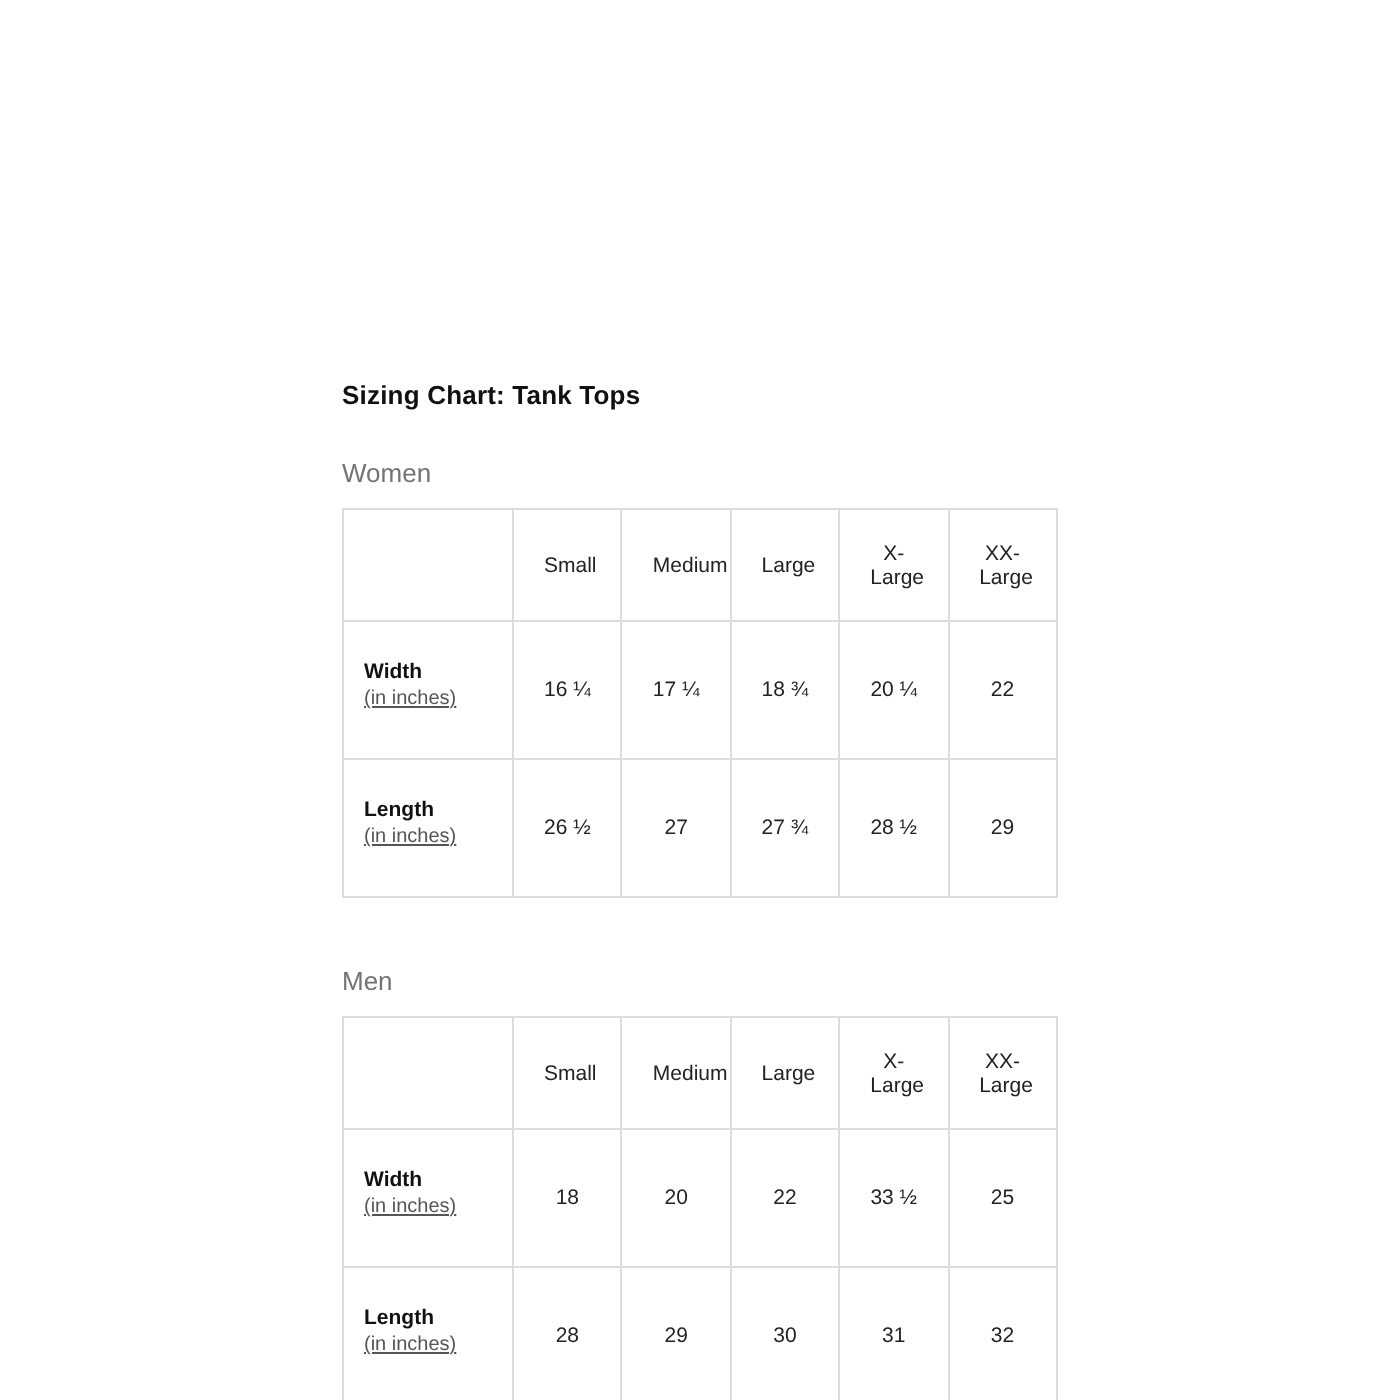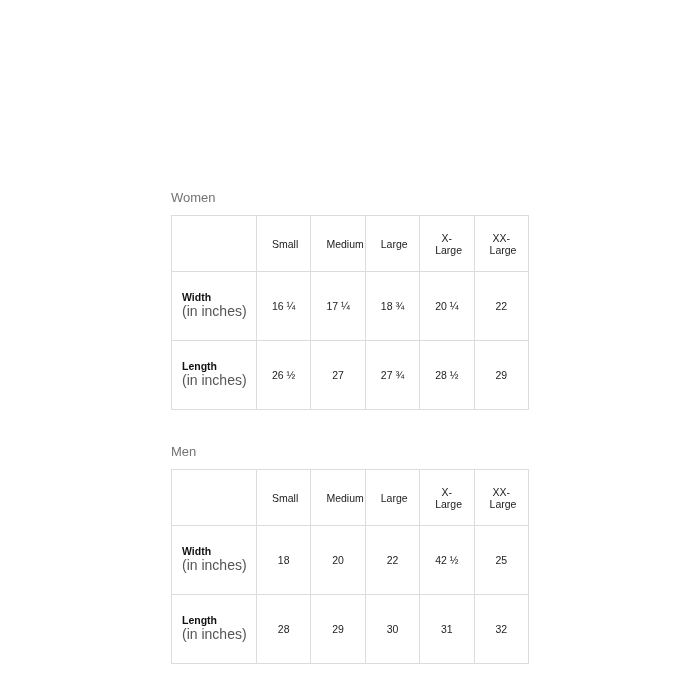--- a/index.html
+++ b/index.html
@@ -77,36 +77,38 @@
   }
   .row-label .rl-name {
     display: block;
     font-weight: bold;
     font-size: 10.5px;
     color: #111111;
     line-height: 13px;
   }
   .row-label .rl-unit {
     display: block;
-    font-size: 14px;
+    font-size: 10px;
     color: #555555;
     line-height: 12px;
     margin-top: 1px;
+    text-decoration: underline;
   }
   tbody td.val-cell {
     height: 38px;
     font-size: 10.5px;
   }
 </style>
 </head>
 <body>
 
 <div class="page">
   <div class="content">
 
+    <h1 class="doc-title">Sizing Chart: Tank Tops</h1>
 
     <div class="section">
       <h2 class="section-title">Women</h2>
       <table class="size-table">
         <colgroup>
           <col class="c-label">
           <col class="c-val">
             <col class="c-val">
             <col class="c-val">
             <col class="c-val">
@@ -172,21 +174,21 @@
         </thead>
         <tbody>
           <tr>
             <td class="row-label">
               <span class="rl-name">Width</span>
               <span class="rl-unit">(in inches)</span>
             </td>
             <td class="val-cell">18</td>
             <td class="val-cell">20</td>
             <td class="val-cell">22</td>
-            <td class="val-cell">42 ½</td>
+            <td class="val-cell">33 ½</td>
             <td class="val-cell">25</td>
           </tr>
           <tr>
             <td class="row-label">
               <span class="rl-name">Length</span>
               <span class="rl-unit">(in inches)</span>
             </td>
             <td class="val-cell">28</td>
             <td class="val-cell">29</td>
             <td class="val-cell">30</td>

